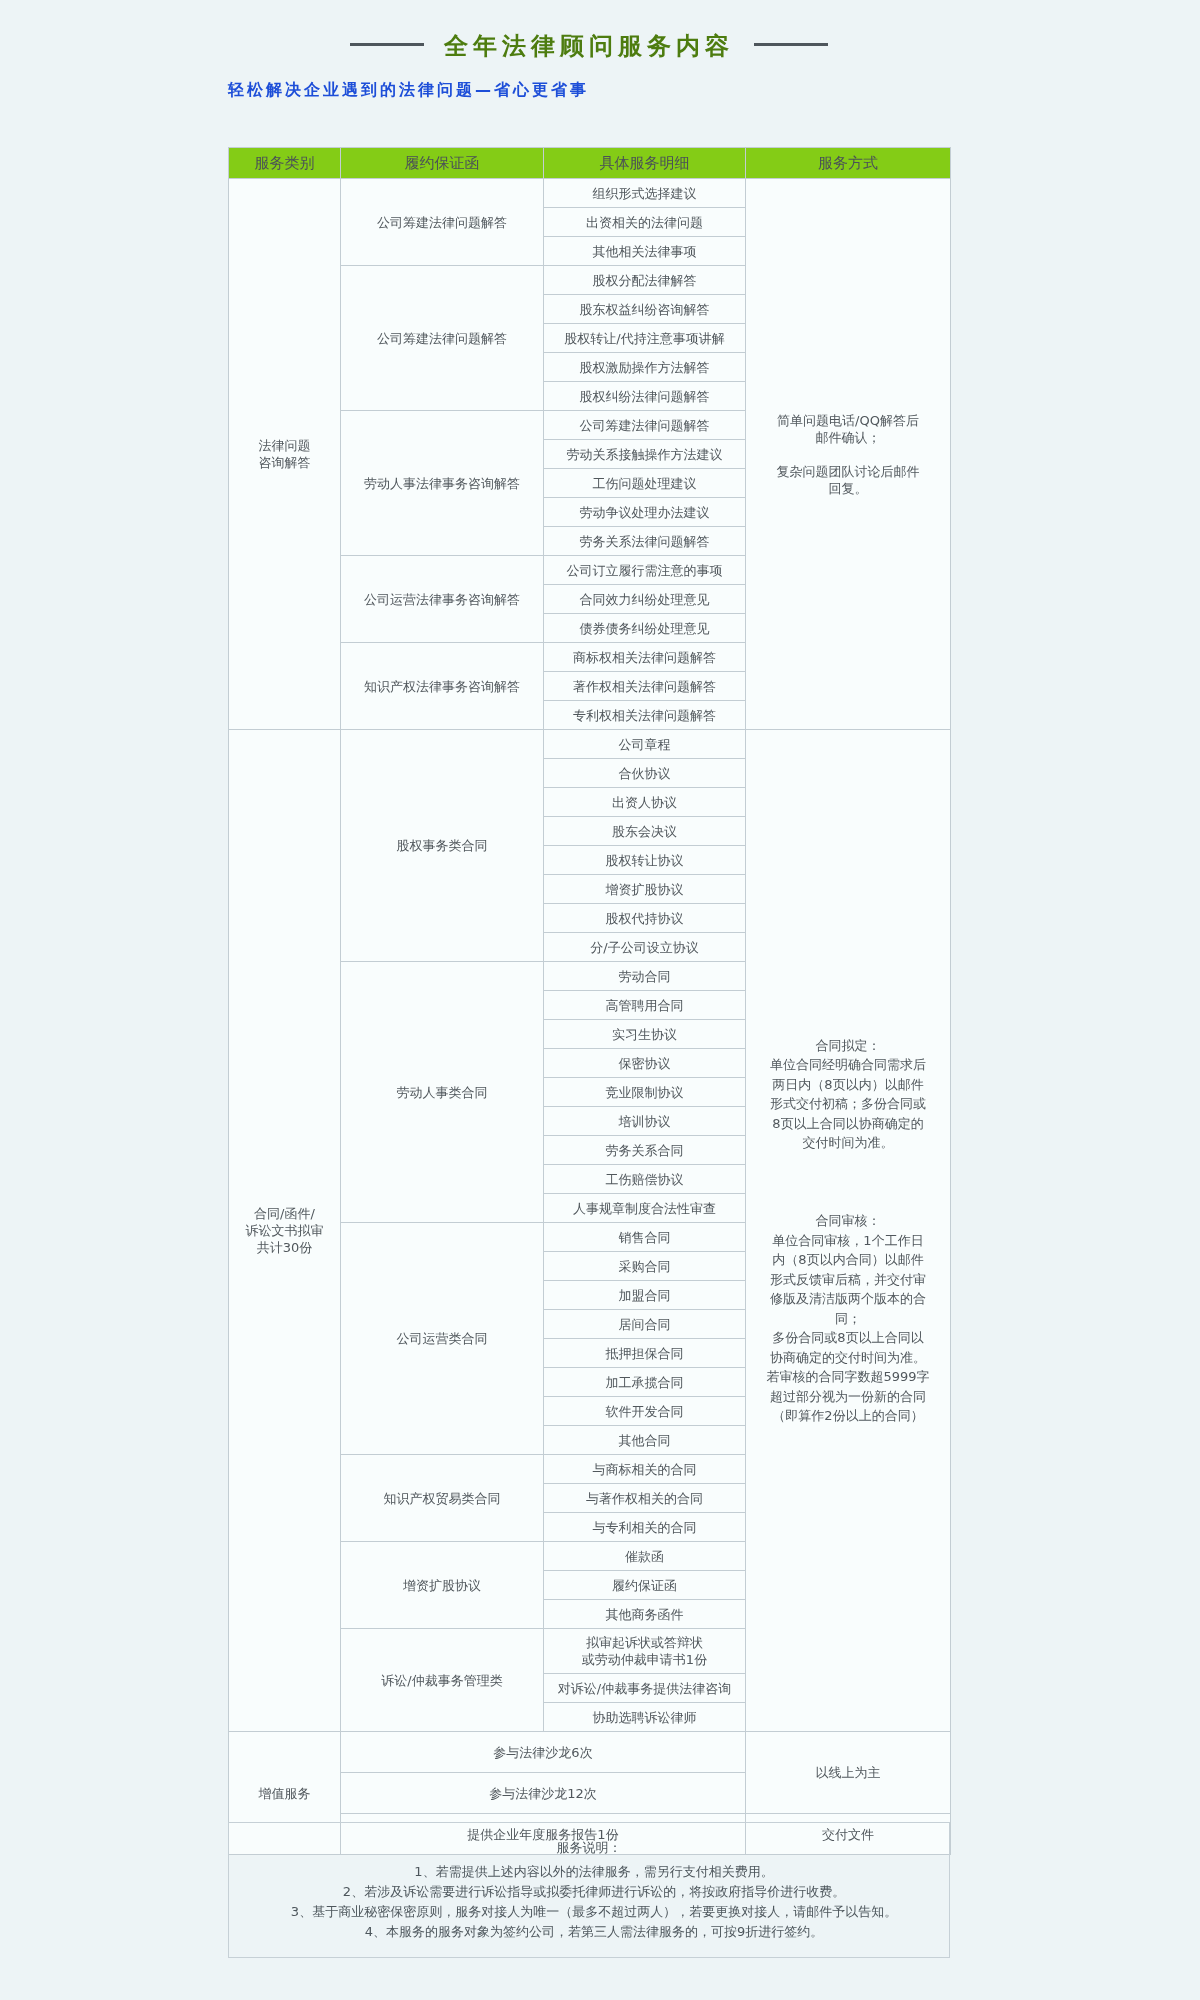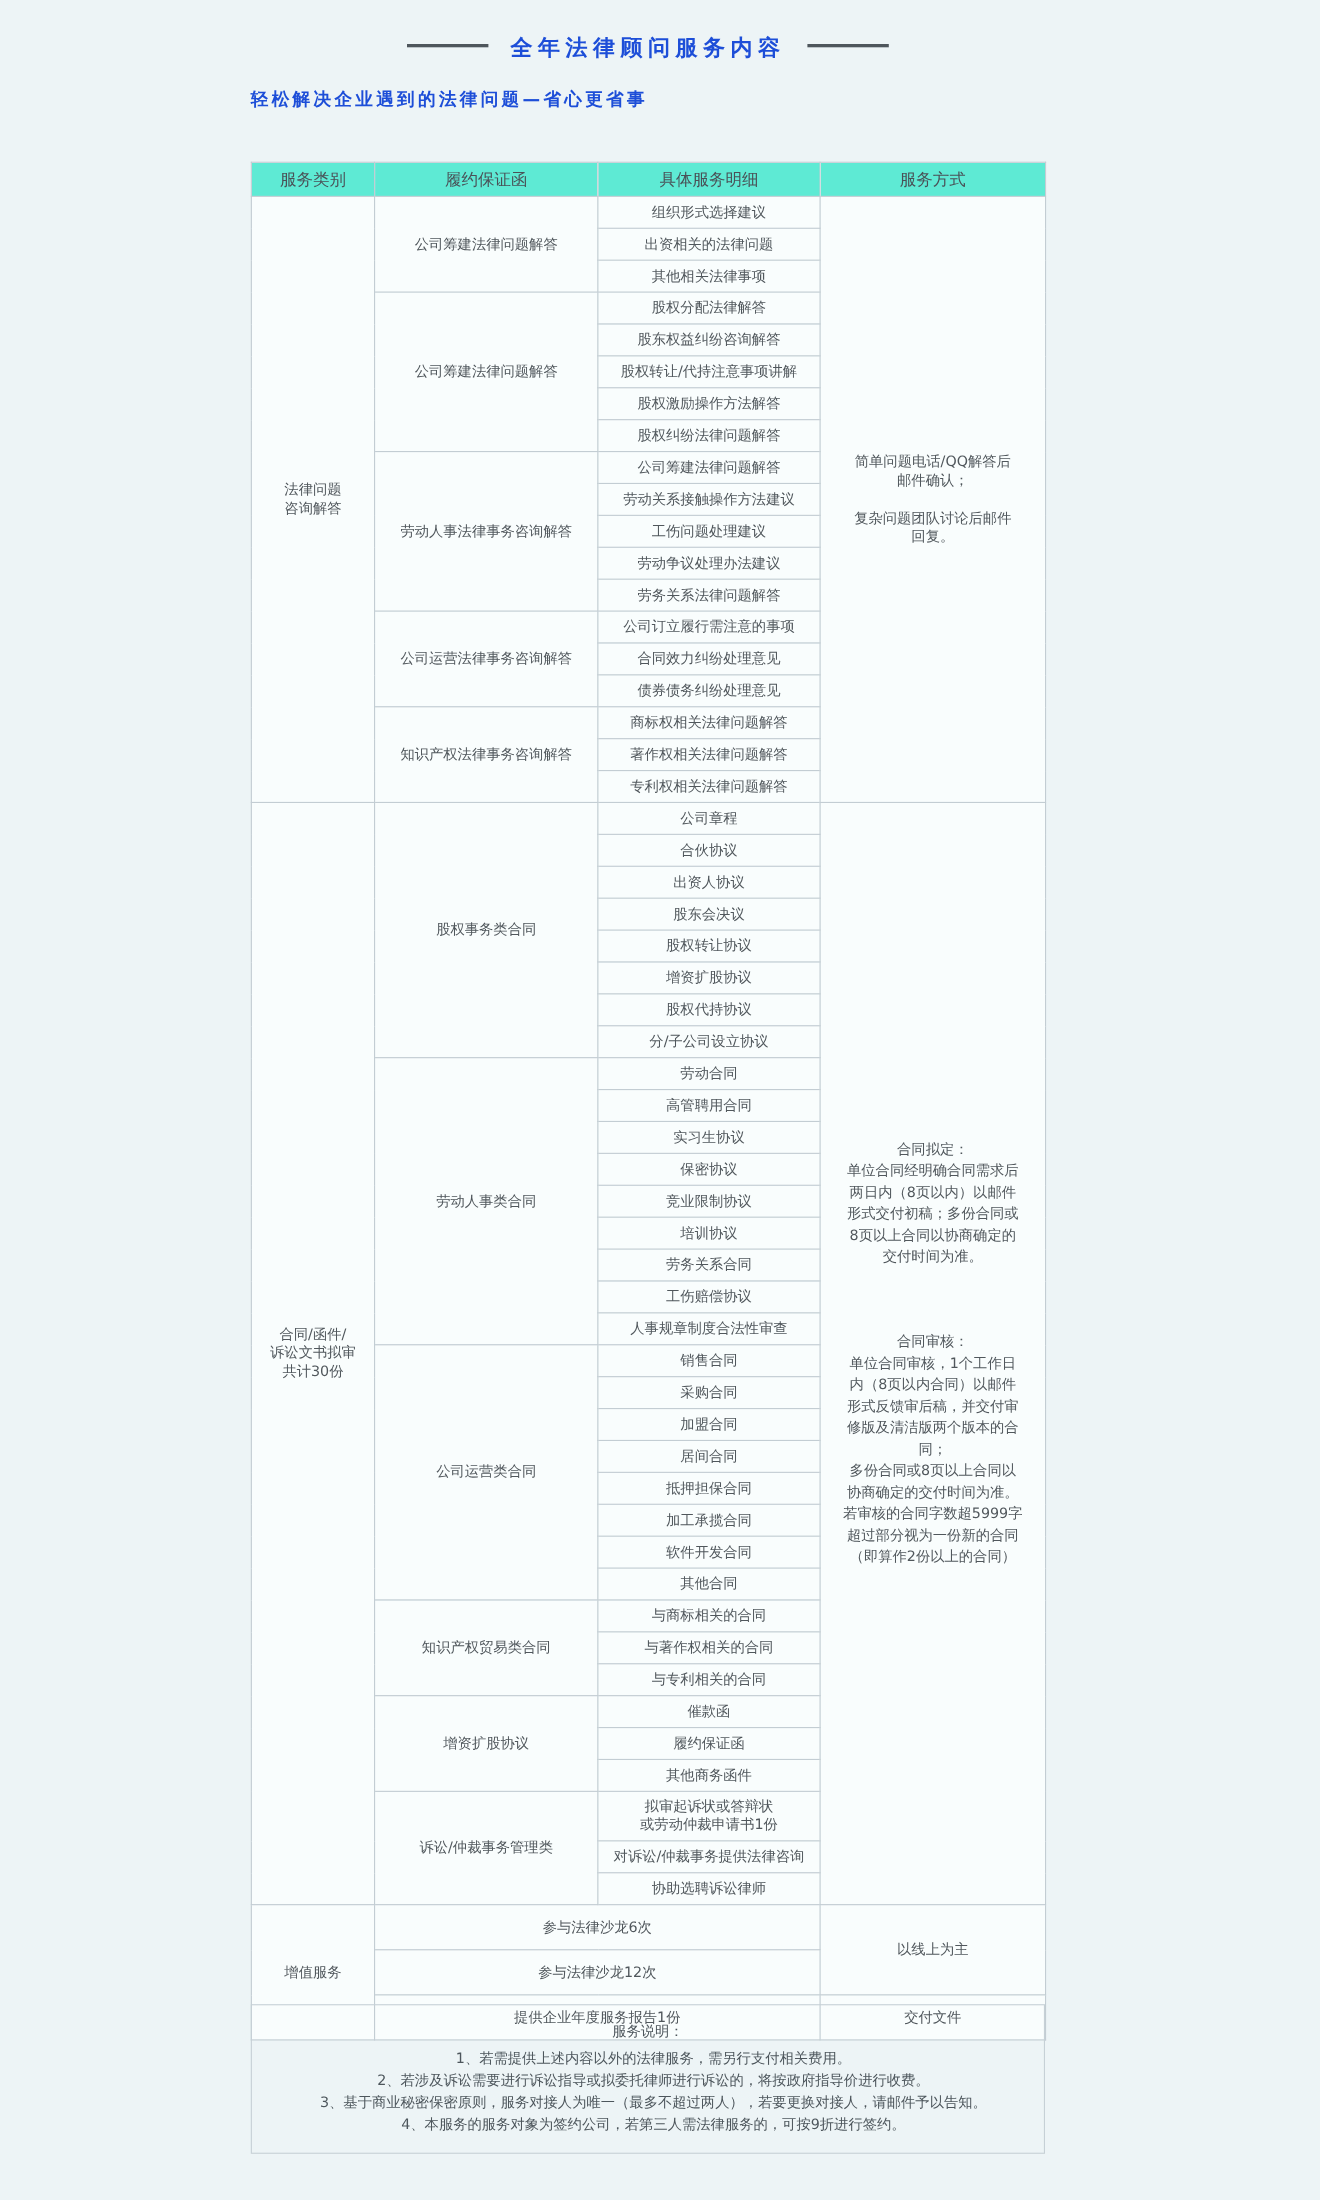--- a/index.html
+++ b/index.html
@@ -4,42 +4,42 @@
 <style>
   html,body{margin:0;padding:0;}
   body{
     width:1200px;height:2000px;position:relative;
     background:#edf4f6;
     font-family:"DejaVu Sans","Liberation Sans",sans-serif;
     color:#50575c;
   }
   .title-wrap{position:absolute;top:30px;left:228px;width:722px;text-align:center;}
   .main-title{
-    display:inline-block;font-size:20px;font-weight:bold;color:#1d4ed8;
+    display:inline-block;font-size:24px;font-weight:bold;color:#4d7c0f;
     letter-spacing:5px;vertical-align:middle;
   }
   .dash{display:inline-block;width:74px;height:3px;background:#4e565c;vertical-align:middle;margin:0 20px 4px 20px;}
   .subtitle{position:absolute;top:80px;left:228px;width:722px;
     font-size:16px;font-weight:bold;color:#1d4ed8;letter-spacing:3px;}
   table.svc{
     position:absolute;top:147px;left:228px;width:722px;
     border-collapse:collapse;table-layout:fixed;
   }
   table.svc col.c1{width:112px}
   table.svc col.c2{width:203px}
   table.svc col.c3{width:202px}
   table.svc col.c4{width:205px}
   table.svc th, table.svc td{
     border:1px solid #c3cdd3;
     font-size:13px;font-weight:normal;
     text-align:center;vertical-align:middle;
     background:#f9fdfd;color:#50575c;
     padding:0 4px;overflow:hidden;
   }
-  table.svc th{height:30px;font-size:15px;color:#4a5157;background:#5eead4;}
+  table.svc th{height:30px;font-size:15px;color:#4a5157;background:#84cc16;}
   table.svc td{height:28px;line-height:17px;}
   tr.tall td{height:44px;}
   tr.s3 td{height:40px;}
   td.tint{background:#e4f2f4;}
   td.pre{white-space:pre-line;}
   td.cat{white-space:pre-line;line-height:20px;}
   td.method{
     text-align:left;vertical-align:middle;
     padding:10px 8px 10px 13px;line-height:20px;white-space:pre-line;
   }

